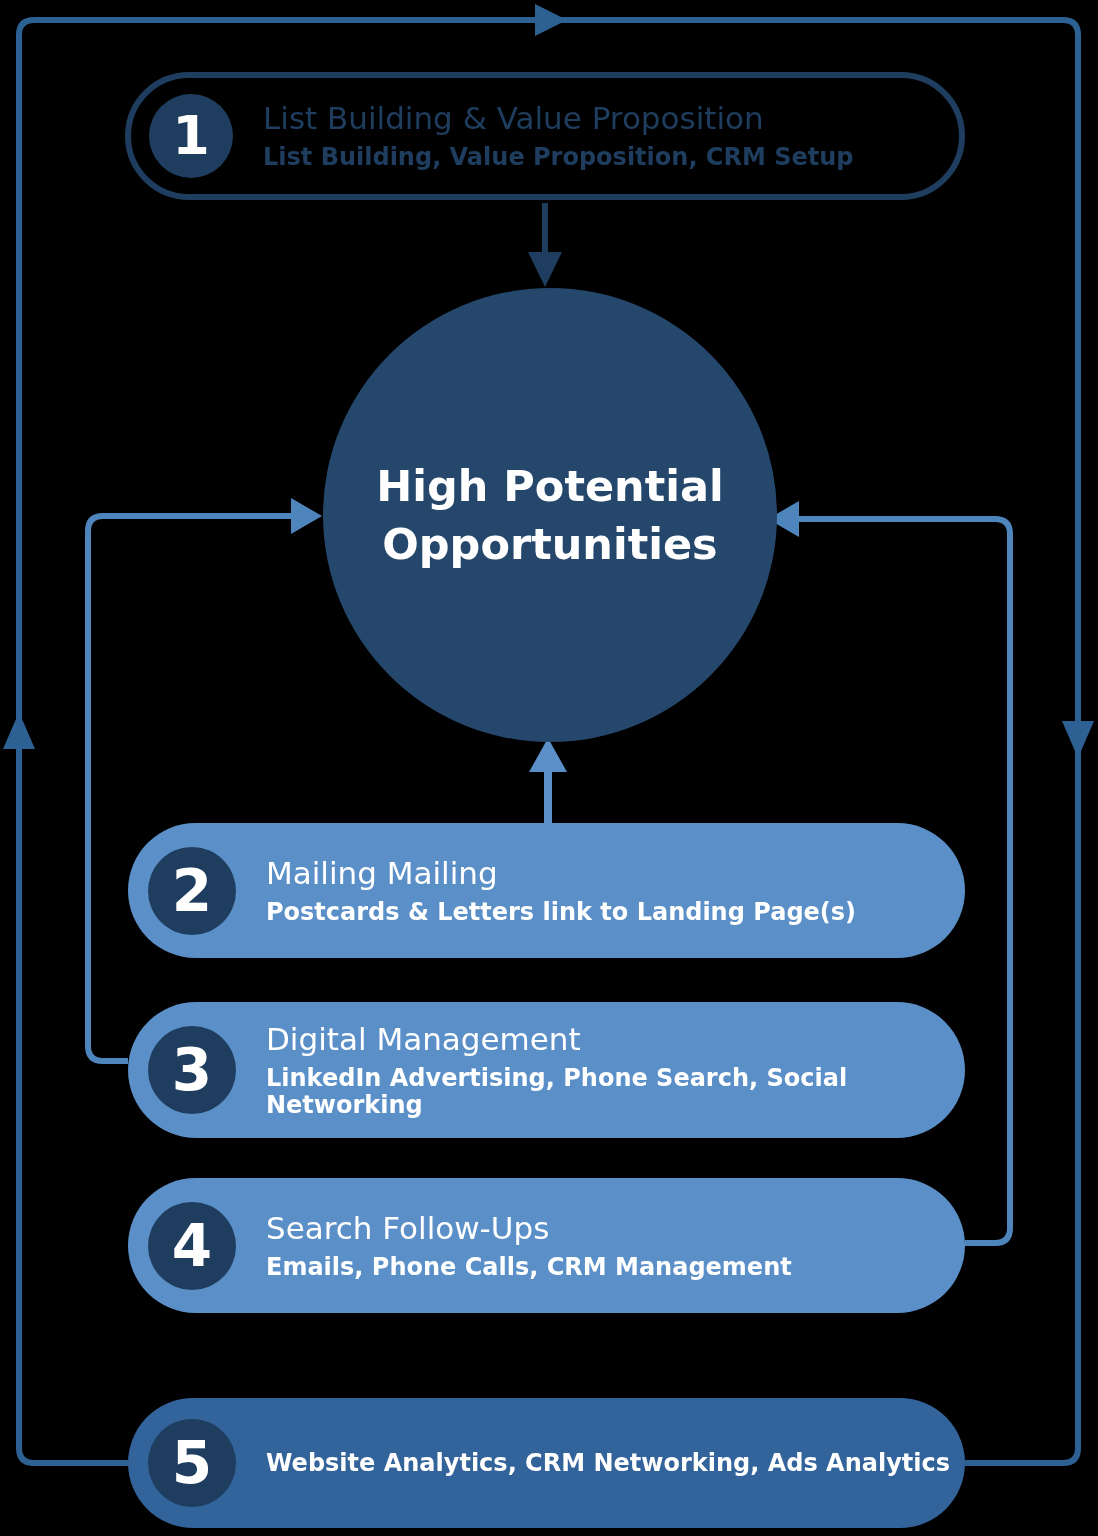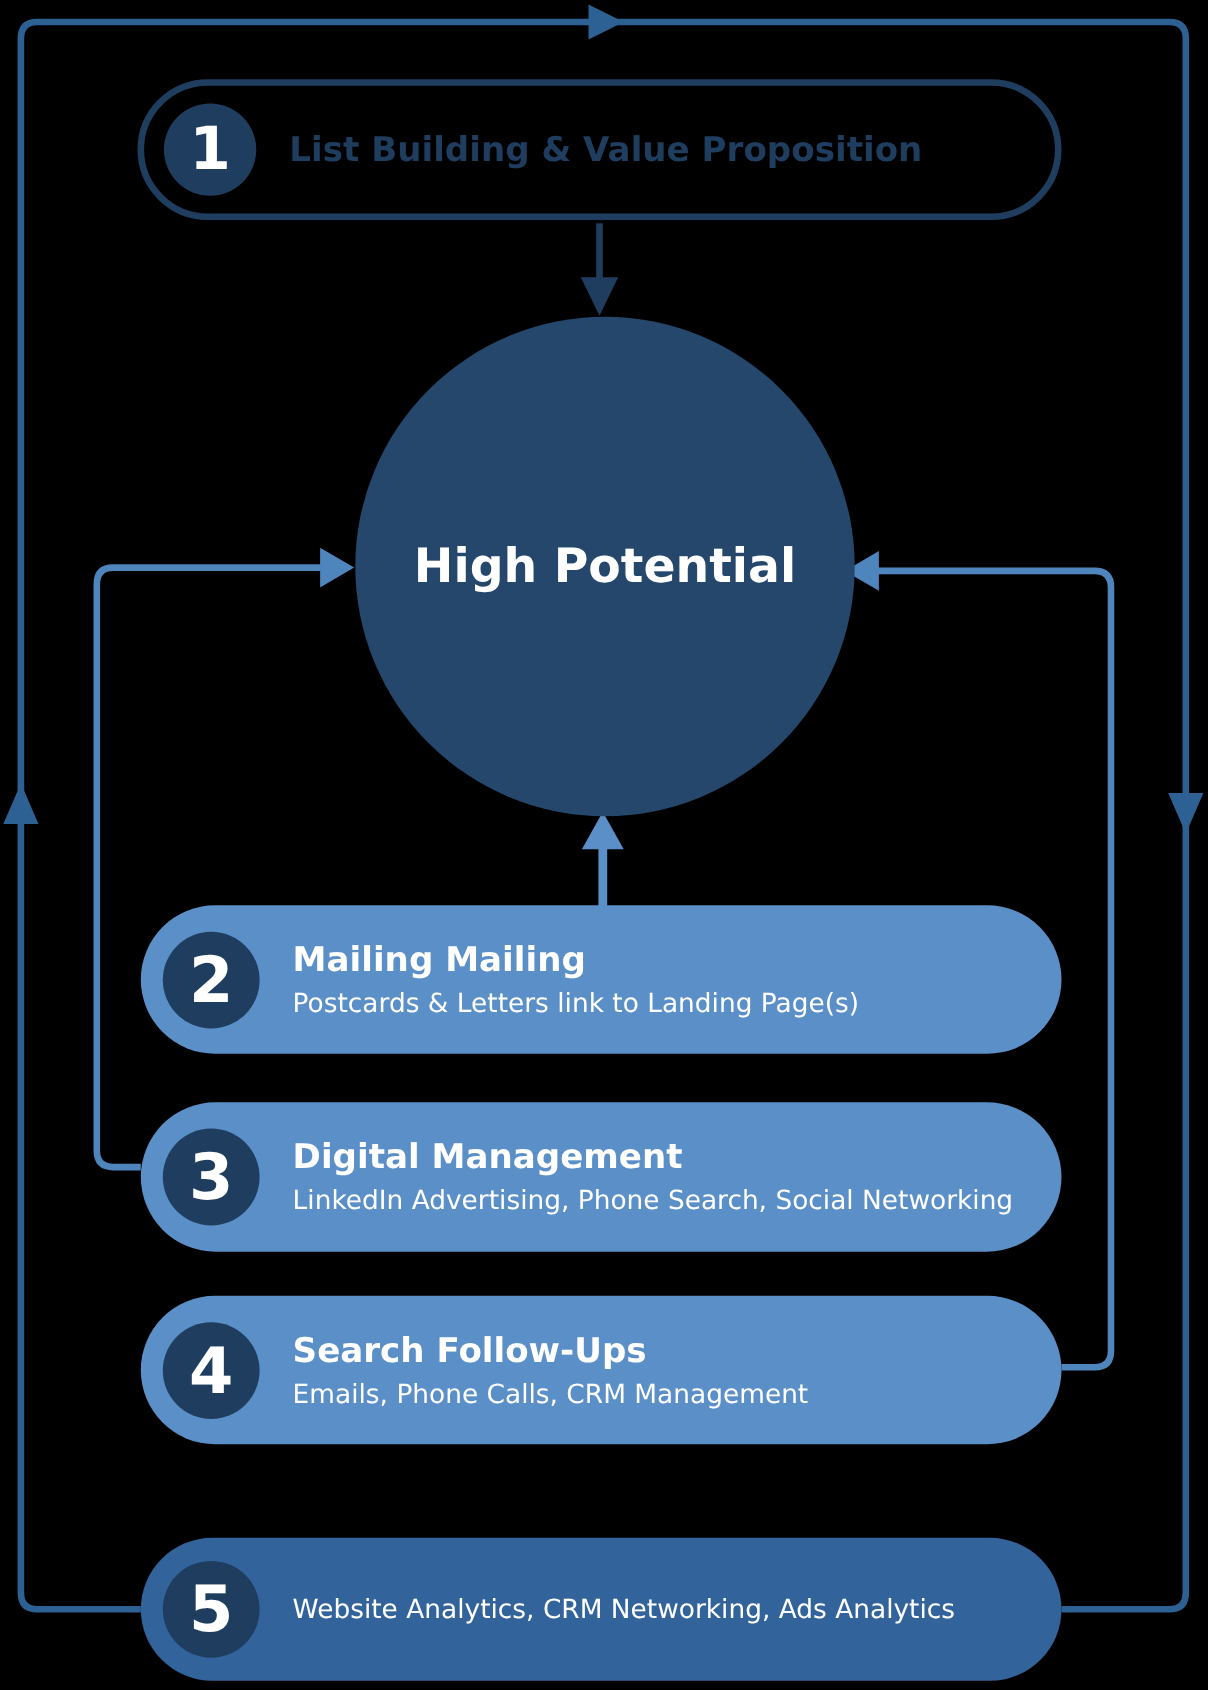--- a/index.html
+++ b/index.html
@@ -29,22 +29,22 @@
     display:flex;align-items:center;justify-content:center;
     color:#fff;
     font-size:58px;font-weight:700;
     line-height:1;
   }
   .pill .texts{
     display:flex;flex-direction:column;
     margin-left:30px;
     gap:9px;
   }
-  .pill .title{font-size:31px;font-weight:700;line-height:1.1;}
-  .pill .subtitle{font-size:24px;font-weight:400;line-height:1.1;}
+  .pill .title{font-size:31px;font-weight:400;line-height:1.1;}
+  .pill .subtitle{font-size:24px;font-weight:700;line-height:1.1;}
 
   .pill-outline{
     left:125px;top:72px;width:840px;height:128px;
     border:6px solid;
     background:transparent;
   }
   .pill-outline .num{width:84px;height:84px;margin-left:18px;font-size:54px;}
   .pill-outline .subtitle{font-weight:600;}
 
   .pill-2{left:128px;top:823px;width:837px;height:135px;}
@@ -87,25 +87,27 @@
     <polygon points="548,738 529,772 567,772" fill="#5a8fc7"></polygon>
 
     <path d="M 545 203 V 256" fill="none" stroke-width="6" stroke="#1f3e5f"></path>
     <polygon points="545,287 528,252 562,252" fill="#1f3e5f"></polygon>
   </svg>
 
   <div class="pill pill-outline" style="border-color: rgb(31, 62, 95);">
     <div class="num" style="background: rgb(31, 62, 95);">1</div>
     <div class="texts">
       <div class="title" style="color: rgb(31, 62, 95);">List Building &amp; Value Proposition</div>
+      <div class="subtitle" style="color: rgb(31, 62, 95);">List Building, Value Proposition, CRM Setup</div>
     </div>
   </div>
 
   <div class="hub" style="background: rgb(36, 71, 107);">
     <span>High Potential</span>
+    <span>Opportunities</span>
   </div>
 
   <div class="pill pill-2" style="background: rgb(90, 143, 199);">
     <div class="num" style="background: rgb(31, 62, 95);">2</div>
     <div class="texts">
       <div class="title">Mailing Mailing</div>
       <div class="subtitle">Postcards &amp; Letters link to Landing Page(s)</div>
     </div>
   </div>
 

